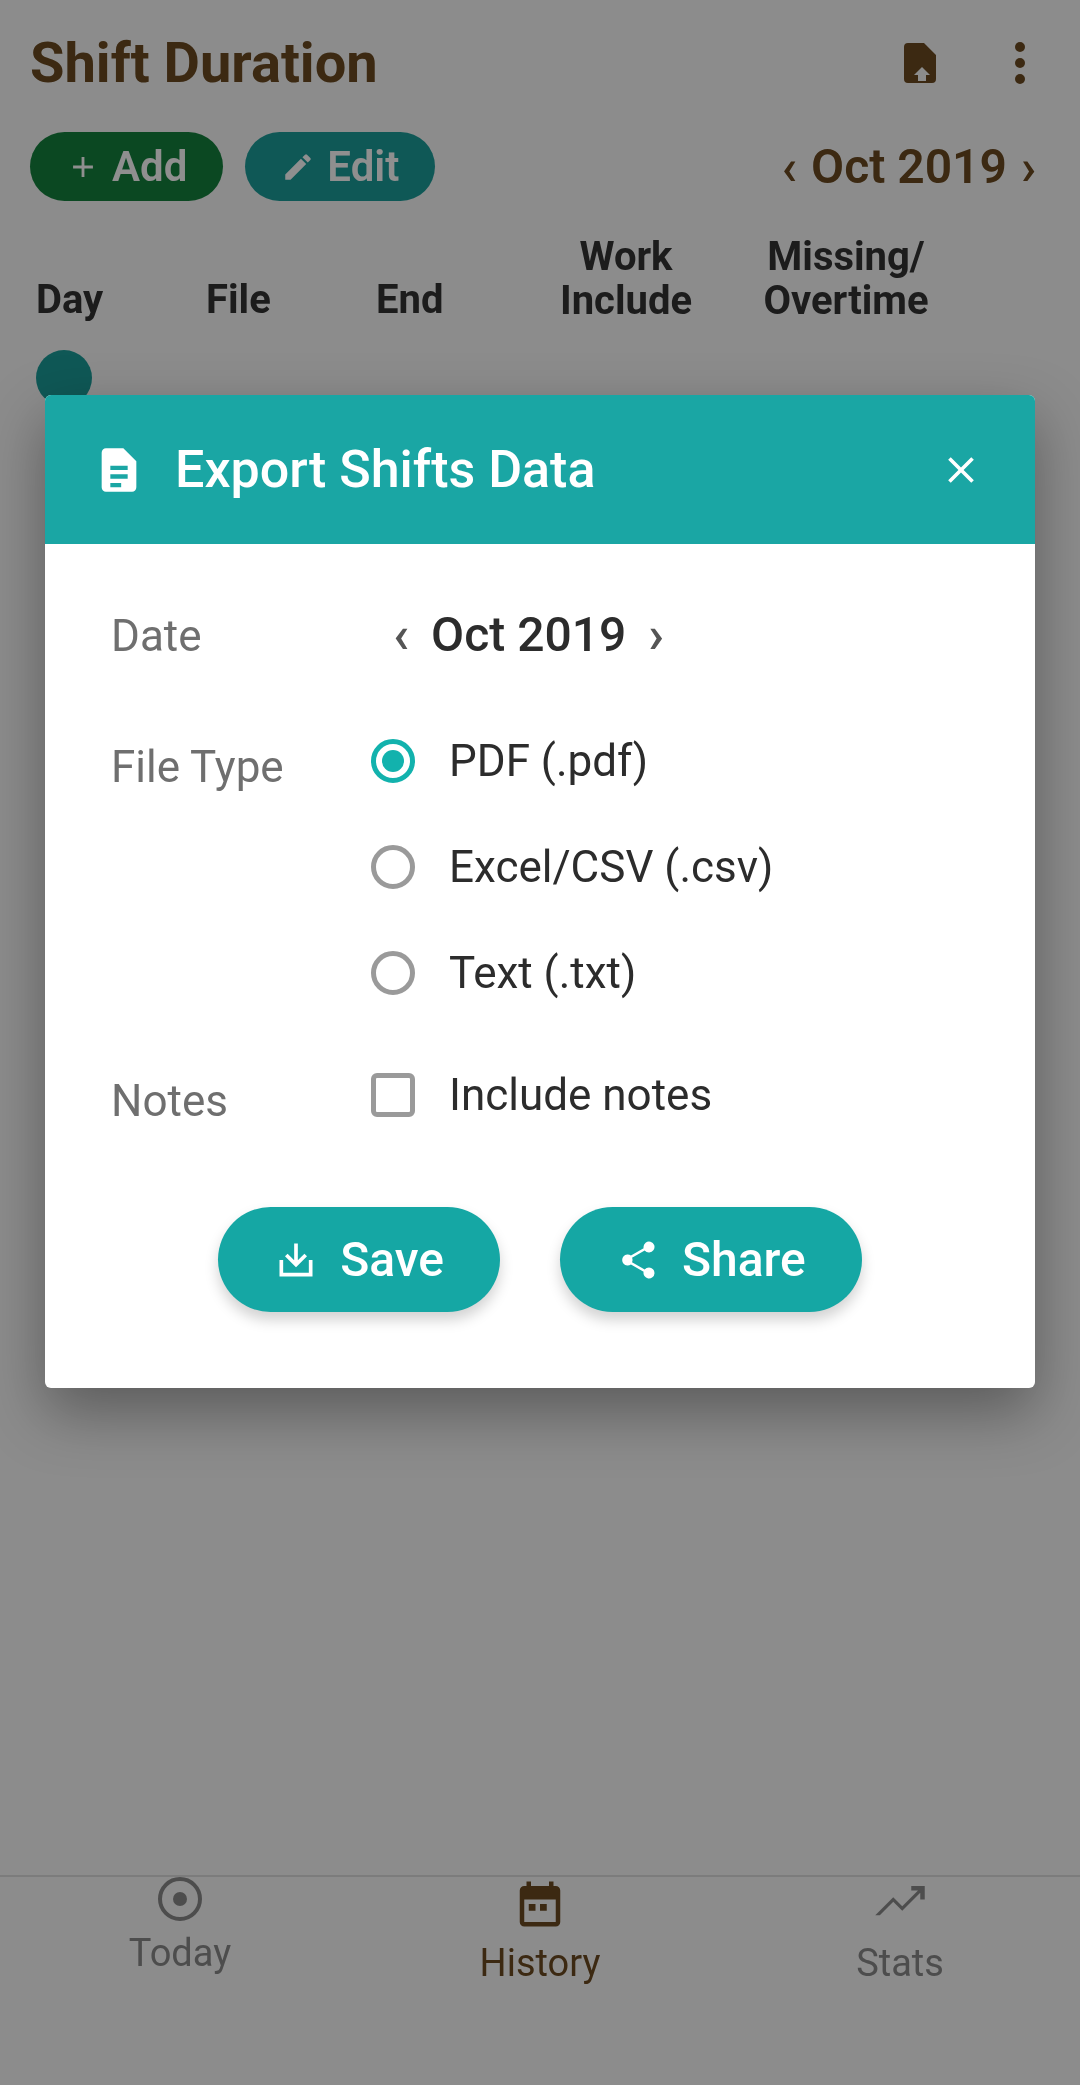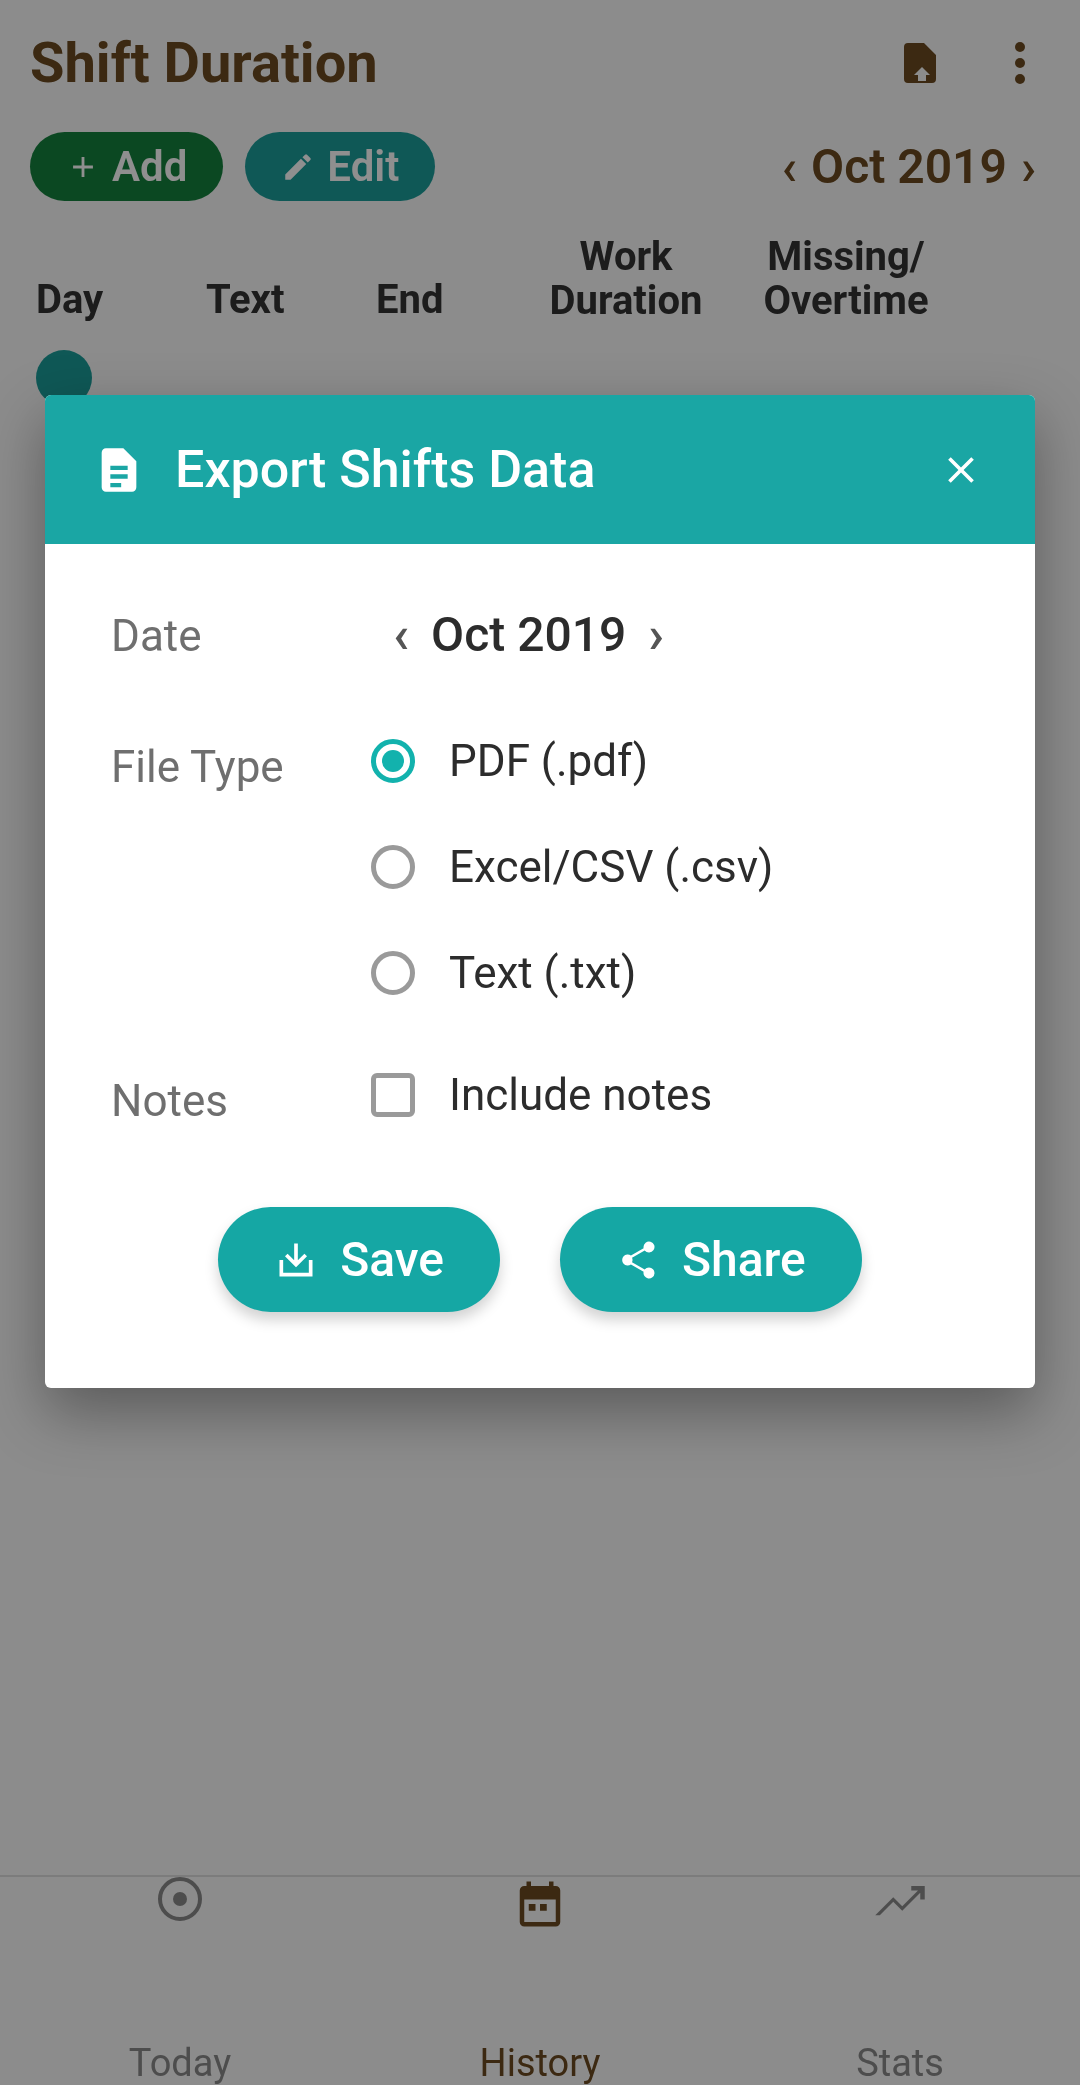--- a/index.html
+++ b/index.html
@@ -31,21 +31,21 @@
   .thead .cend  { width:140px; }
   .thead .cwork { width:220px; text-align:center; line-height:1.1; }
   .thead .cmiss { width:220px; text-align:center; line-height:1.1; }
 
   
   .trow { display:flex; align-items:center; padding: 10px 36px; font-size:44px; color:#333; height:70px; overflow:hidden; }
   .trow .dbadge { width:56px;height:56px;border-radius:50%;background:#1c9d9a;color:#fff;font-weight:700;display:flex;align-items:center;justify-content:center;font-size:32px;margin-right:14px; }
 
   
   .bottom-nav { position:absolute; bottom:0; left:0; right:0; height:210px; border-top:2px solid #ddd; display:flex; background:#fafafa; }
-  .bitem { flex:1; display:flex; flex-direction:column; align-items:center; justify-content:space-between; color:#8a8a8a; font-size:38px; }
+  .bitem { flex:1; display:flex; flex-direction:column; align-items:center; justify-content:flex-start; color:#8a8a8a; font-size:38px; }
   .bitem.active { color:#6b4a21; }
   .bitem svg { width:54px;height:54px; fill:currentColor; margin-bottom:10px; }
   .bitem .ring { width:44px;height:44px;border:4px solid currentColor;border-radius:50%;display:flex;align-items:center;justify-content:center;margin-bottom:10px; }
   .bitem .ring::after{content:'';width:14px;height:14px;border-radius:50%;background:currentColor;}
 
   
   .scrim { position:absolute; inset:0; background:rgba(0,0,0,0.44); }
 
   
   .dialog { position:absolute; left:45px; right:45px; top:395px; background:#fff; border-radius:6px; box-shadow:0 24px 60px rgba(0,0,0,0.35); overflow:hidden; }
@@ -112,24 +112,24 @@
     <div class="spacer"></div>
     <div class="month-nav">
       <span class="chev">‹</span>
       <span>Oct 2019</span>
       <span class="chev">›</span>
     </div>
   </div>
 
   <div class="thead">
     <div class="cday">Day</div>
-    <div class="cstart">Text</div>
+    <div class="cstart">File</div>
     <div class="cend">End</div>
     <div class="cwork">
-      <span>Work</span><br><span>Duration</span>
+      <span>Work</span><br><span>Include</span>
     </div>
     <div class="cmiss">
       <span>Missing/</span><br><span>Overtime</span>
     </div>
   </div>
 
   <div class="trow">
     <div class="dbadge"></div>
   </div>
 

